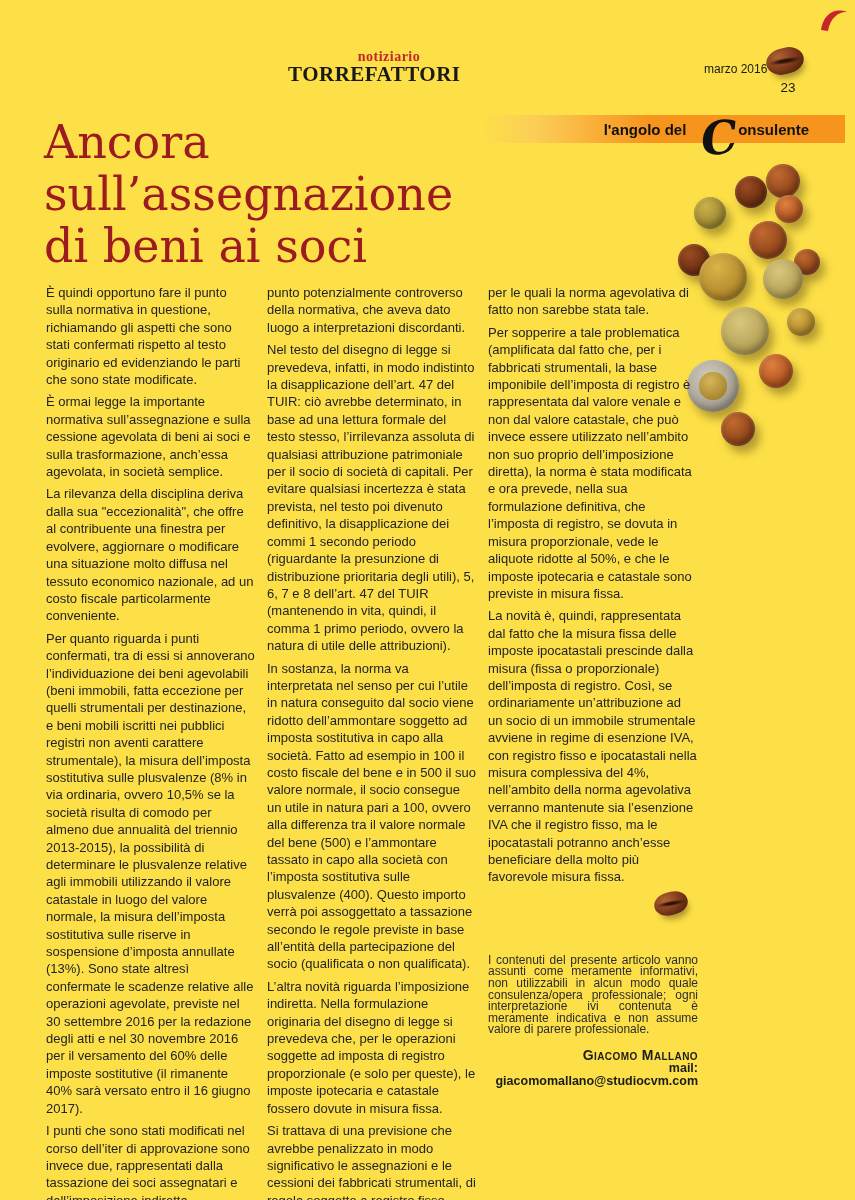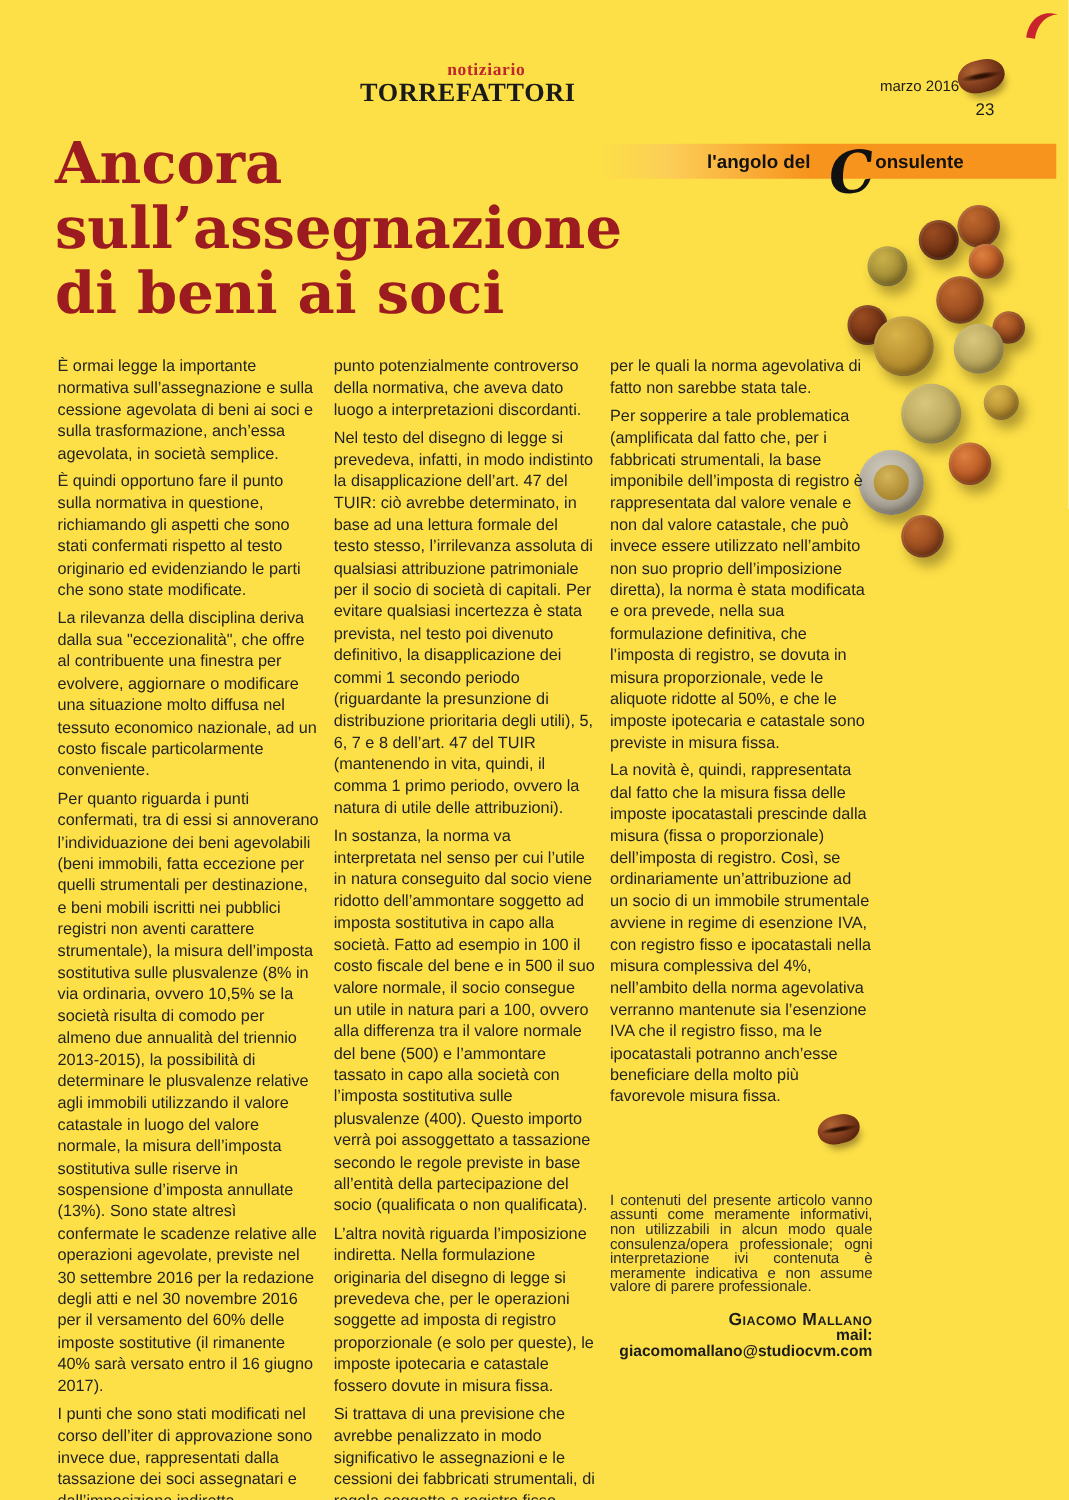--- a/index.html
+++ b/index.html
@@ -24,29 +24,29 @@
         background:radial-gradient(ellipse,#2f1204 25%,rgba(47,18,4,0) 75%);}
   .bean-header{position:absolute;left:766px;top:48px;}
   .bean-footer{width:34px;height:23px;margin:6px 10px 0 auto;}
 
   
   .corner-swoosh{position:absolute;left:818px;top:5px;}
 
   
   .banner{position:absolute;left:478px;top:115px;width:367px;height:28px;
           background:linear-gradient(90deg,rgba(247,148,30,0) 0%,rgba(250,190,100,.55) 16%,#f7941e 46%,#f7941e 100%);
-          display:flex;align-items:center;justify-content:flex-end;padding-right:74px;box-sizing:border-box;}
+          display:flex;align-items:center;justify-content:flex-end;padding-right:36px;box-sizing:border-box;}
   .banner .btxt{font-size:15px;font-weight:bold;color:#111;white-space:pre;}
   .banner .script-c{font-family:"DejaVu Serif",serif;font-style:italic;font-weight:bold;
           font-size:46px;line-height:0;color:#111;display:inline-block;
           transform:rotate(-6deg);position:relative;top:9px;margin:0 1px 0 10px;}
 
   
-  .title{position:absolute;left:44px;top:104px;margin:0;
-         font-family:"DejaVu Serif",serif;font-weight:bold;
+  .title{position:absolute;left:44px;top:116px;margin:0;
+         font-family:"DejaVu Serif",serif;font-weight:normal;
          font-size:46px;line-height:52px;letter-spacing:0px;}
 
   
   .coins{position:absolute;left:656px;top:150px;width:200px;height:324px;}
   .coin{position:absolute;border-radius:50%;
         box-shadow:5px 7px 9px rgba(45,28,10,.35),
                    inset -3px -4px 7px rgba(0,0,0,.28),
                    inset 0 0 0 2px rgba(255,255,255,.10);}
   .coin .inner{position:absolute;inset:24%;border-radius:50%;
         background:radial-gradient(circle at 40% 32%,#d6b65a,#aa8831 70%,#8d6f24);}
@@ -114,22 +114,22 @@
       <div class="coin gold" style="left: 131px; top: 158px; height: 28px; width: 28px;"></div>
       <div class="coin gold-pale" style="left: 65px; top: 157px; height: 48px; width: 48px;"></div>
       <div class="coin copper-bright" style="left: 103px; top: 204px; height: 34px; width: 34px;"></div>
       <div class="coin bimetal" style="left: 31px; top: 210px; height: 52px; width: 52px;">
         <div class="inner"></div>
       </div>
       <div class="coin copper" style="left: 65px; top: 262px; height: 34px; width: 34px;"></div>
     </div>
 
   <div class="col col1">
+      <p class="bp">È quindi opportuno fare il punto sulla normativa in questione, richiamando gli aspetti che sono stati confermati rispetto al testo originario ed evidenziando le parti che sono state modificate.</p>
       <p class="bp">È ormai legge la importante normativa sull’assegnazione e sulla cessione agevolata di beni ai soci e sulla trasformazione, anch’essa agevolata, in società semplice.</p>
-      <p class="bp">È quindi opportuno fare il punto sulla normativa in questione, richiamando gli aspetti che sono stati confermati rispetto al testo originario ed evidenziando le parti che sono state modificate.</p>
       <p class="bp">La rilevanza della disciplina deriva dalla sua "eccezionalità", che offre al contribuente una finestra per evolvere, aggiornare o modificare una situazione molto diffusa nel tessuto economico nazionale, ad un costo fiscale particolarmente conveniente.</p>
       <p class="bp">Per quanto riguarda i punti confermati, tra di essi si annoverano l’individuazione dei beni agevolabili (beni immobili, fatta eccezione per quelli strumentali per destinazione, e beni mobili iscritti nei pubblici registri non aventi carattere strumentale), la misura dell’imposta sostitutiva sulle plusvalenze (8% in via ordinaria, ovvero 10,5% se la società risulta di comodo per almeno due annualità del triennio 2013-2015), la possibilità di determinare le plusvalenze relative agli immobili utilizzando il valore catastale in luogo del valore normale, la misura dell’imposta sostitutiva sulle riserve in sospensione d’imposta annullate (13%). Sono state altresì confermate le scadenze relative alle operazioni agevolate, previste nel 30 settembre 2016 per la redazione degli atti e nel 30 novembre 2016 per il versamento del 60% delle imposte sostitutive (il rimanente 40% sarà versato entro il 16 giugno 2017).</p>
       <p class="bp">I punti che sono stati modificati nel corso dell’iter di approvazione sono invece due, rappresentati dalla tassazione dei soci assegnatari e dall’imposizione indiretta.</p>
     </div>
   <div class="col col2">
       <p class="bp">punto potenzialmente controverso della normativa, che aveva dato luogo a interpretazioni discordanti.</p>
       <p class="bp">Nel testo del disegno di legge si prevedeva, infatti, in modo indistinto la disapplicazione dell’art. 47 del TUIR: ciò avrebbe determinato, in base ad una lettura formale del testo stesso, l’irrilevanza assoluta di qualsiasi attribuzione patrimoniale per il socio di società di capitali. Per evitare qualsiasi incertezza è stata prevista, nel testo poi divenuto definitivo, la disapplicazione dei commi 1 secondo periodo (riguardante la presunzione di distribuzione prioritaria degli utili), 5, 6, 7 e 8 dell’art. 47 del TUIR (mantenendo in vita, quindi, il comma 1 primo periodo, ovvero la natura di utile delle attribuzioni).</p>
       <p class="bp">In sostanza, la norma va interpretata nel senso per cui l’utile in natura conseguito dal socio viene ridotto dell’ammontare soggetto ad imposta sostitutiva in capo alla società. Fatto ad esempio in 100 il costo fiscale del bene e in 500 il suo valore normale, il socio consegue un utile in natura pari a 100, ovvero alla differenza tra il valore normale del bene (500) e l’ammontare tassato in capo alla società con l’imposta sostitutiva sulle plusvalenze (400). Questo importo verrà poi assoggettato a tassazione secondo le regole previste in base all’entità della partecipazione del socio (qualificata o non qualificata).</p>
       <p class="bp">L’altra novità riguarda l’imposizione indiretta. Nella formulazione originaria del disegno di legge si prevedeva che, per le operazioni soggette ad imposta di registro proporzionale (e solo per queste), le imposte ipotecaria e catastale fossero dovute in misura fissa.</p>
       <p class="bp">Si trattava di una previsione che avrebbe penalizzato in modo significativo le assegnazioni e le cessioni dei fabbricati strumentali, di regola soggette a registro fisso,</p>

